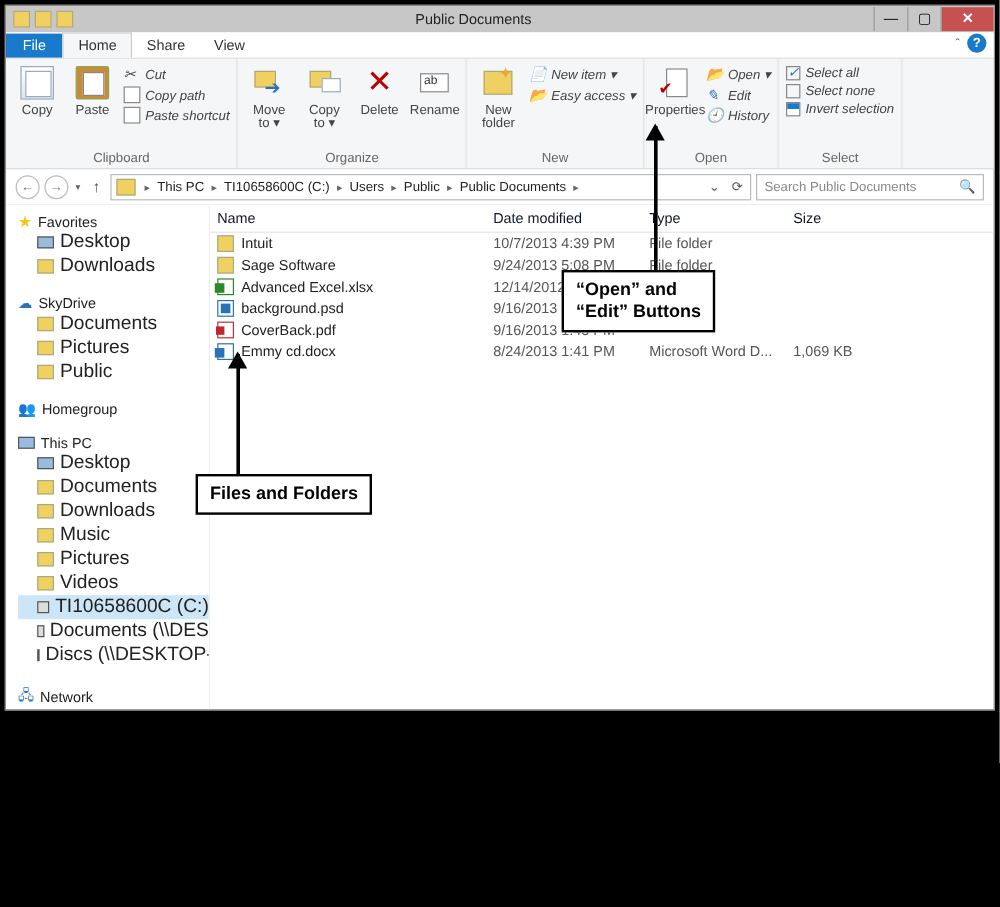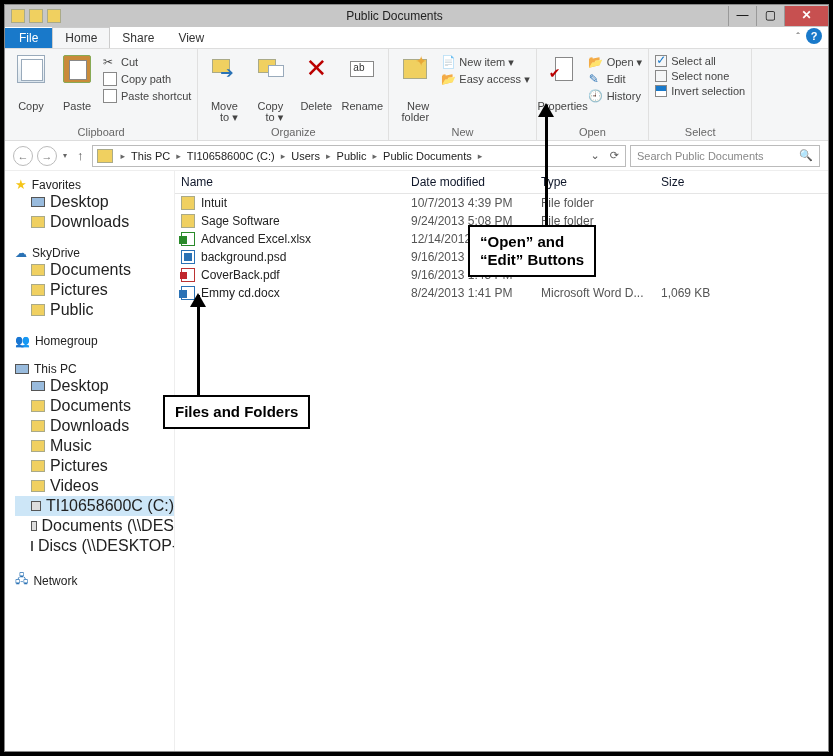--- a/index.html
+++ b/index.html
@@ -1,18 +1,18 @@
 <!DOCTYPE html>
 <html><head>
 <meta charset="utf-8">
 <style>
   * { box-sizing: border-box; font-family: "Segoe UI", Tahoma, sans-serif; }
   html,body { margin:0; padding:0; }
   body { background:#000; width:833px; height:756px; overflow:hidden; }
-  .frame { position:absolute; top:4px; left:4px; width:825px; height:748px; background:#fff; border:1px solid #888; }
+  .frame { position:absolute; top:4px; left:4px; width:825px; height:588px; background:#fff; border:1px solid #888; }
 
   
   .titlebar { height:22px; background:#c7c7c7; display:flex; align-items:center; }
   .titlebar .tb-icons { display:flex; gap:4px; padding-left:6px; }
   .titlebar .tb-icons span { width:14px; height:14px; background:#f0d060; border:1px solid #aa8; }
   .titlebar .title { flex:1; text-align:center; font-size:12px; color:#222; }
   .titlebar .winbtns { display:flex; }
   .titlebar .winbtns div { width:28px; height:20px; text-align:center; font-size:12px; line-height:18px; border-left:1px solid #999; background:#c7c7c7; }
   .titlebar .winbtns .close { background:#c75050; color:#fff; width:44px; font-weight:bold; }
 
@@ -24,23 +24,23 @@
   .menutabs .collapse { position:absolute; right:28px; top:4px; font-size:11px; color:#555; }
   .menutabs .help { position:absolute; right:6px; top:1px; width:16px; height:16px; border-radius:50%; background:#1979ca; color:#fff; font-size:11px; text-align:center; line-height:16px; font-weight:bold; }
 
   
   .ribbon { height:92px; background:#f5f6f7; border-bottom:1px solid #ddd; display:flex; font-size:11px; color:#444; }
   .group { border-right:1px solid #e0e0e0; padding:4px 6px 2px 6px; display:flex; flex-direction:column; justify-content:space-between; }
   .group-body { display:flex; align-items:flex-start; gap:6px; flex:1; }
   .group-label { text-align:center; font-size:11px; color:#666; padding-top:2px; }
   .bigbtn { display:flex; flex-direction:column; align-items:center; width:40px; padding-top:2px; }
   .bigbtn .ic { width:28px; height:28px; }
-  .bigbtn .lbl { font-size:11px; margin-top:18px; text-align:right; line-height:11px; }
+  .bigbtn .lbl { font-size:11px; margin-top:4px; text-align:center; line-height:11px; }
   .smallcol { display:flex; flex-direction:column; gap:3px; padding-top:2px; }
-  .smallbtn { display:flex; align-items:center; gap:4px; font-size:11px; white-space:nowrap; }
+  .smallbtn { display:flex; align-items:flex-end; gap:4px; font-size:11px; white-space:nowrap;font-style:italic; }
   .smallbtn .sic { width:14px; height:14px; display:inline-block; }
 
   
   .ic-copy { background:linear-gradient(#fff,#dce6ee); border:1px solid #9ab; position:relative; }
   .ic-copy::after{content:"";position:absolute;top:3px;left:3px;width:20px;height:20px;border:1px solid #9ab;background:#fff;}
   .ic-paste { background:#c98b3a; border:1px solid #8a5; border-radius:2px; position:relative;}
   .ic-paste::after{content:"";position:absolute;top:4px;left:5px;width:16px;height:18px;background:#fff;border:1px solid #888;}
   .ic-move { position:relative; }
   .ic-move::before{content:"";position:absolute;top:4px;left:2px;width:16px;height:12px;background:#f0d060;border:1px solid #aa8;}
   .ic-move::after{content:"➔";position:absolute;top:8px;left:10px;color:#2a72b5;font-size:16px;}

